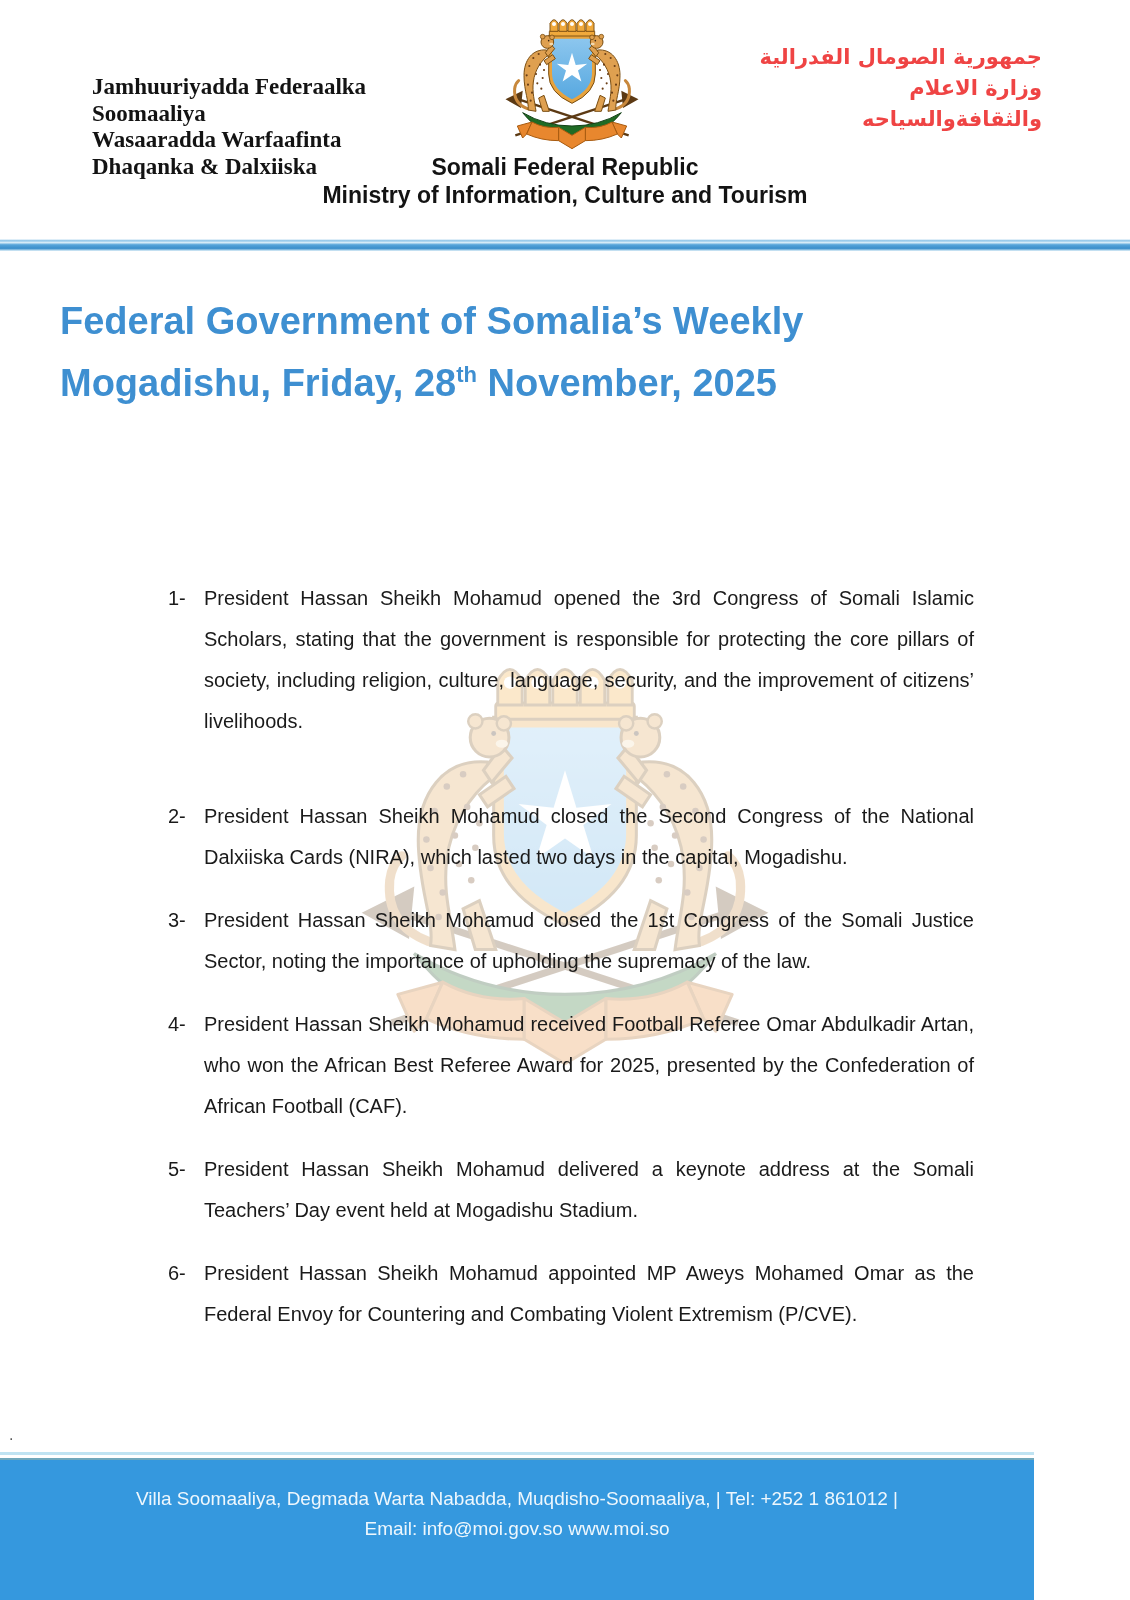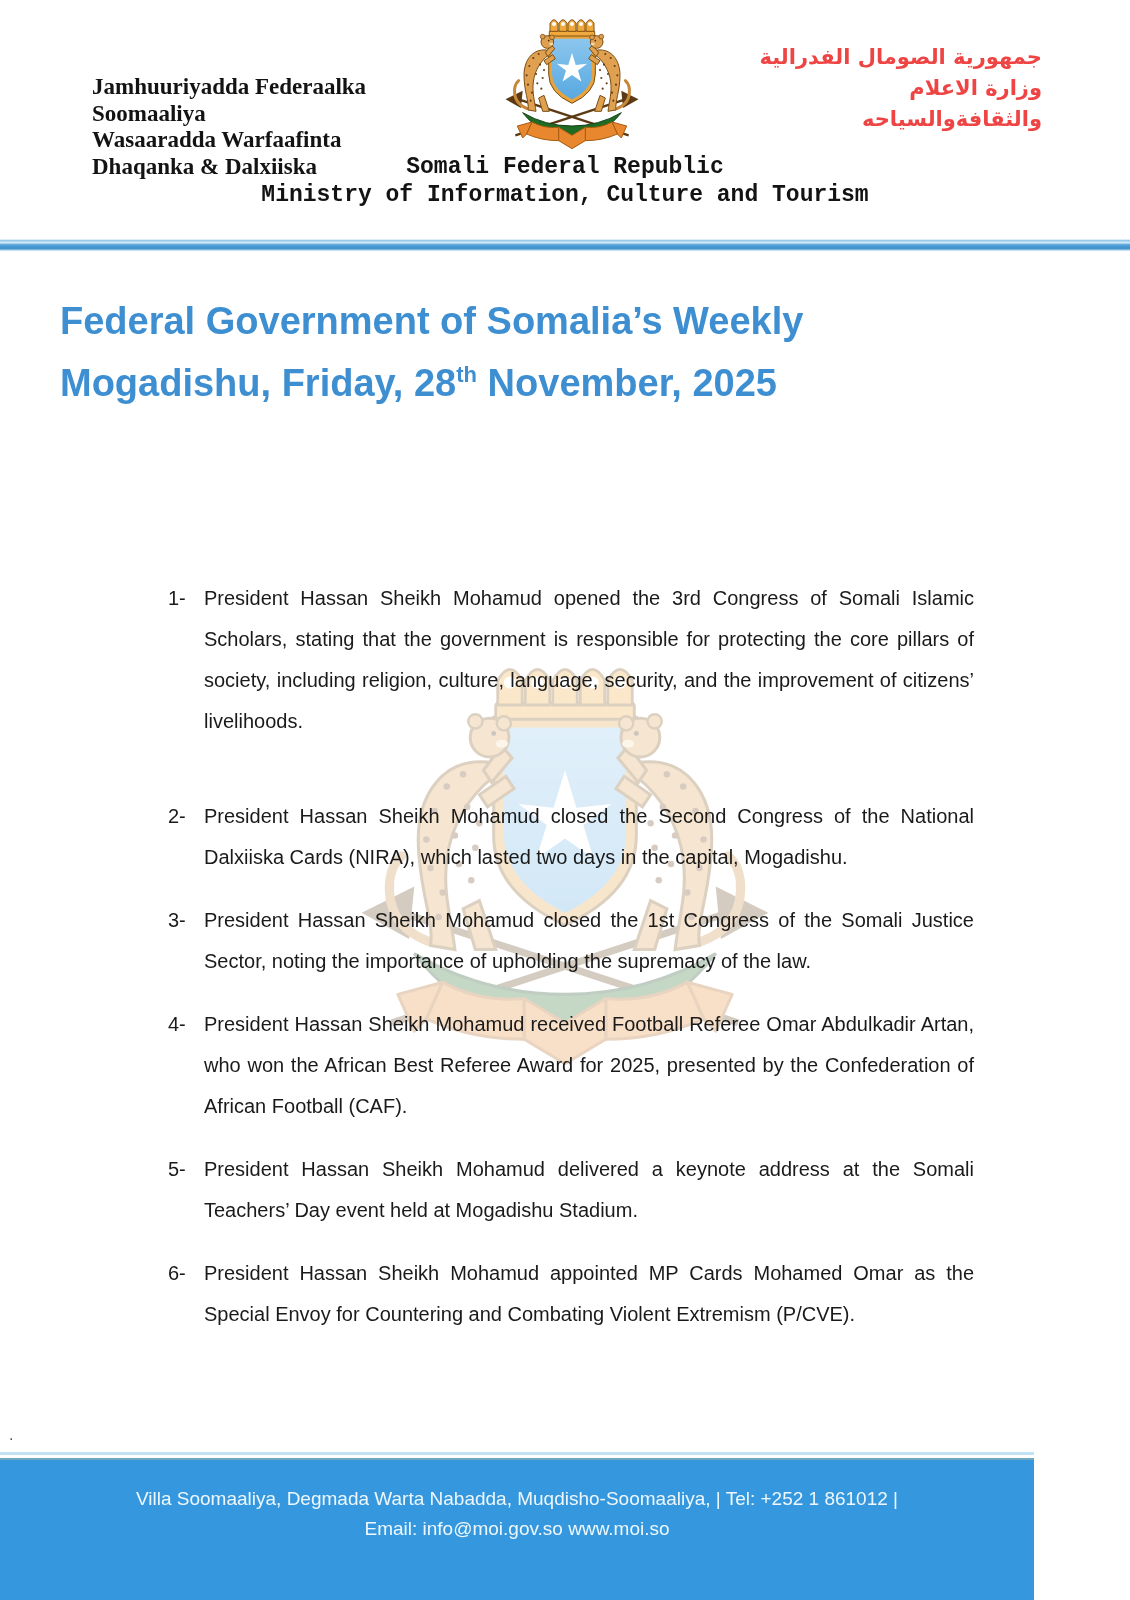--- a/index.html
+++ b/index.html
@@ -8,21 +8,21 @@
 
   
   .hdr-left{position:absolute;left:92px;top:38px;
             font-family:"Liberation Serif",serif;font-weight:bold;
             font-size:23px;line-height:26.5px;color:#131313;margin-top:36px;}
   .hdr-arabic{position:absolute;right:88px;top:42px;text-align:right;direction:rtl;
               font-family:"DejaVu Sans",sans-serif;font-weight:bold;
               font-size:21px;line-height:31px;color:#ef4444;}
   .emblem{position:absolute;left:485px;top:14px;width:174px;height:140px;}
   .org-en{position:absolute;left:0;top:153px;width:1130px;text-align:center;
-          font-family:Liberation Mono, monospace;font-weight:bold;
+          font-family:Liberation Sans, sans-serif;font-weight:bold;
           font-size:23px;line-height:28px;color:#131313;}
 
   .divider{position:absolute;left:0;top:239px;width:1130px;height:12px;
            background:linear-gradient(to bottom,
              #ffffff 0%, #8ec4e8 14%, #d9edf8 30%,
              #57a5da 48%, #3a8ecb 78%, #9fcce8 92%, #eaf4fb 100%);}
 
   
   .title{position:absolute;left:60px;top:290px;width:1010px;text-align:left;
          color:var(--title-blue,#3e8fd1);font-weight:bold;
@@ -182,21 +182,21 @@
     <div class="item">
       <div class="item-num">4-</div>
       <div class="item-text">President Hassan Sheikh Mohamud received Football Referee Omar Abdulkadir Artan, who won the African Best Referee Award for 2025, presented by the Confederation of African Football (CAF).</div>
     </div>
     <div class="item">
       <div class="item-num">5-</div>
       <div class="item-text">President Hassan Sheikh Mohamud delivered a keynote address at the Somali Teachers’ Day event held at Mogadishu Stadium.</div>
     </div>
     <div class="item">
       <div class="item-num">6-</div>
-      <div class="item-text">President Hassan Sheikh Mohamud appointed MP Cards Mohamed Omar as the Special Envoy for Countering and Combating Violent Extremism (P/CVE).</div>
+      <div class="item-text">President Hassan Sheikh Mohamud appointed MP Aweys Mohamed Omar as the Federal Envoy for Countering and Combating Violent Extremism (P/CVE).</div>
     </div>
   </div>
 
   <div class="stray">.</div>
 
   <div class="footer">
     <div class="footer-accent"></div>
     <div class="footer-band">
       <div>Villa Soomaaliya, Degmada Warta Nabadda, Muqdisho-Soomaaliya, | Tel: +252 1 861012 |</div>
       <div>Email: info@moi.gov.so www.moi.so</div>

